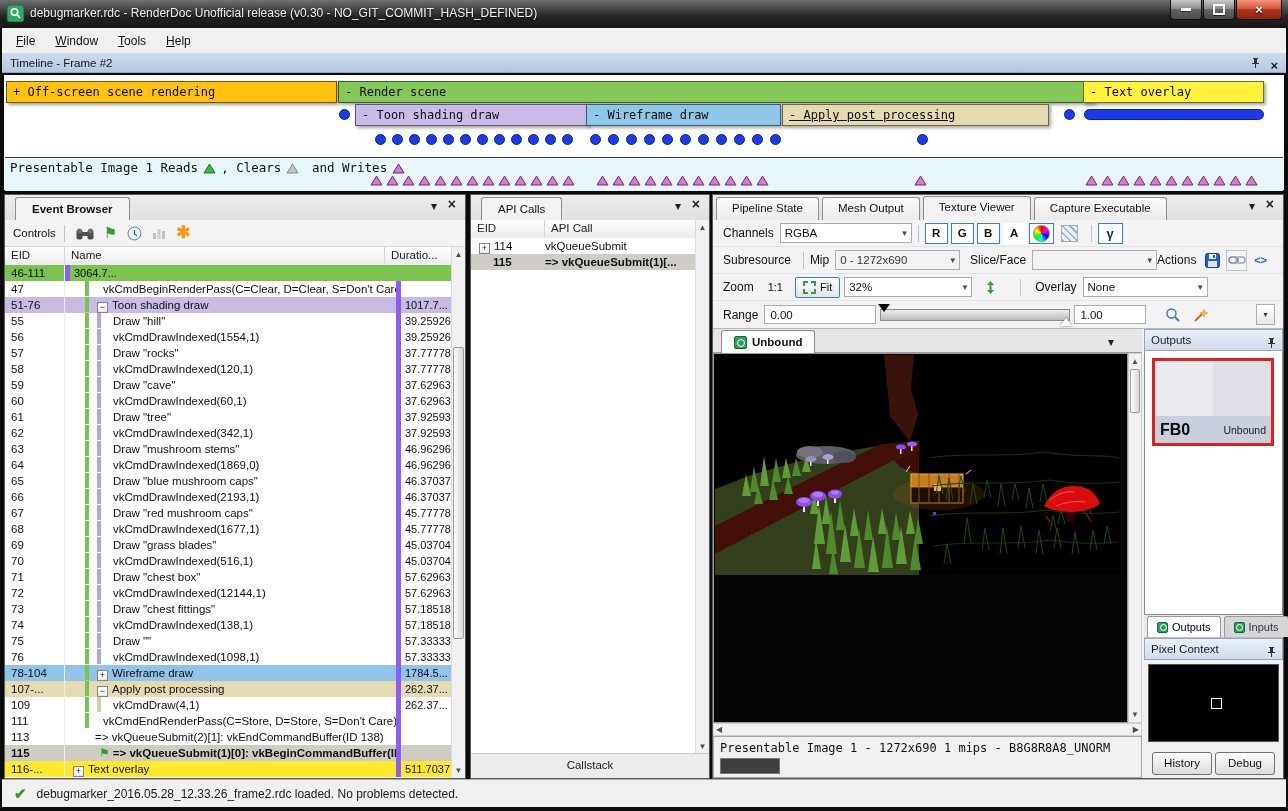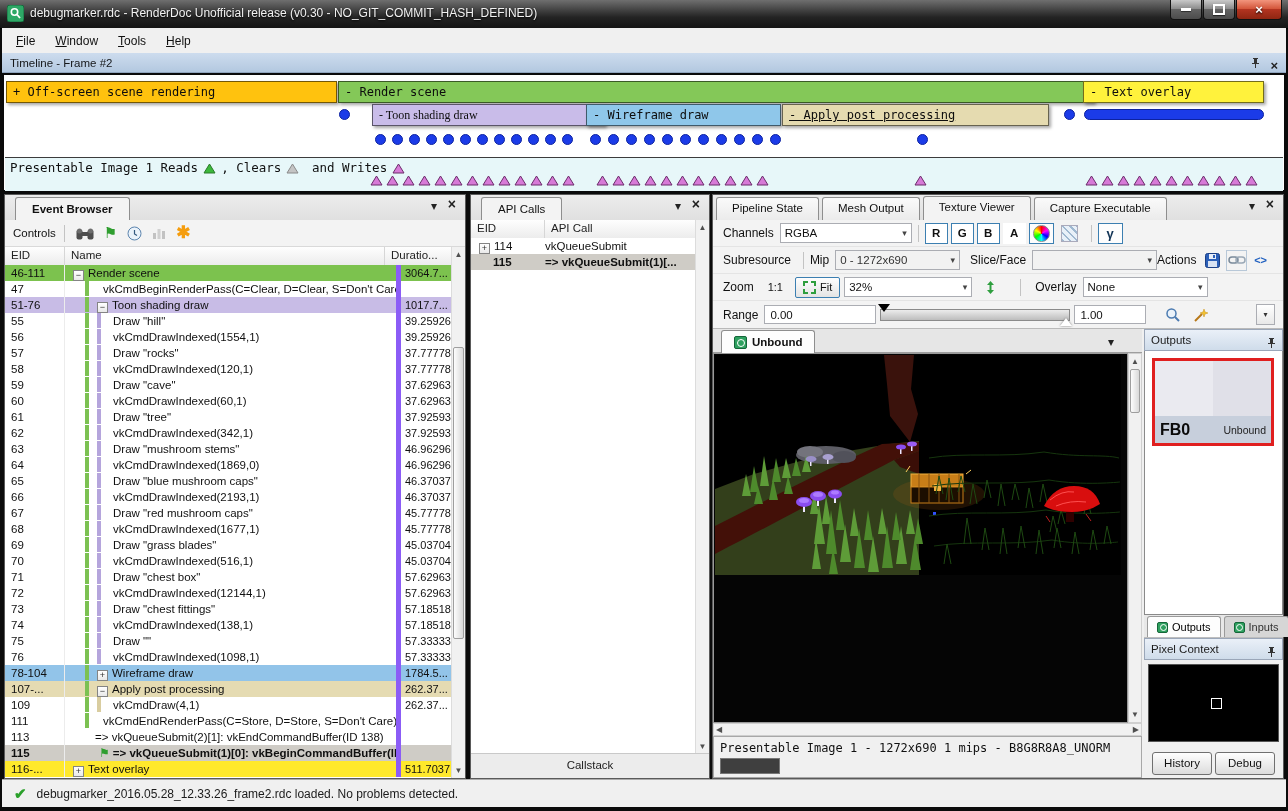--- a/index.html
+++ b/index.html
@@ -232,21 +232,21 @@
             </svg></span>
         <span> and Writes</span>
         <span class="tritag" id="leg-write-tri"><svg width="13" height="11" viewBox="0 0 13 11">
               <path d="M6.5 1 L12 10 L1 10 Z" fill="#d77ad7" stroke="#6b2d6b"></path>
             </svg></span>
       </div>
     </div>
   <div class="tlbar r1" style="left: 1px; width: 331px; background: rgb(255, 194, 14);">+ Off-screen scene rendering</div>
       <div class="tlbar r1" style="left: 333px; width: 756px; background: rgb(132, 200, 88);">- Render scene</div>
       <div class="tlbar r1" style="left: 1078px; width: 181px; background: rgb(255, 242, 60);">- Text overlay</div>
-      <div class="tlbar r2" style="left: 367px; width: 233px; background: rgb(201, 188, 233); font-family: Liberation Serif, serif;">- Toon shading draw</div>
+      <div class="tlbar r2" style="left: 350px; width: 233px; background: rgb(201, 188, 233);">- Toon shading draw</div>
       <div class="tlbar r2" style="left: 581px; width: 195px; background: rgb(143, 199, 234);">- Wireframe draw</div>
       <div class="tlbar r2" style="left: 777px; width: 267px; background: rgb(229, 219, 176); text-decoration: underline;">- Apply post processing</div>
       <div class="tldot r2dot" style="left: 334px; background: rgb(27, 59, 232);"></div>
       <div class="tldot r2dot" style="left: 1059px; background: rgb(27, 59, 232);"></div>
       <div class="tlpill" style="left: 1079px; width: 180px; background: rgb(27, 59, 232);"></div>
       <div class="tldot r3dot" style="left: 370px; background: rgb(27, 59, 232);"></div>
       <div class="tldot r3dot" style="left: 387px; background: rgb(27, 59, 232);"></div>
       <div class="tldot r3dot" style="left: 404px; background: rgb(27, 59, 232);"></div>
       <div class="tldot r3dot" style="left: 421px; background: rgb(27, 59, 232);"></div>
       <div class="tldot r3dot" style="left: 438px; background: rgb(27, 59, 232);"></div>
@@ -415,21 +415,20 @@
     <span class="ticon star">✱</span>
   </div>
   <div class="thead">
     <div style="width:60px">EID</div>
     <div style="flex:1">Name</div>
     <div style="width:66px;border-right:none">Duratio...</div>
   </div>
   <div id="eb-rows">
       <div class="eb-row" style="background: rgb(124, 194, 78);">
         <div class="eb-eid">46-111</div>
-        <div class="eb-name" style="padding-left: 8px;"><span class="exp">−</span><span class="ntext">Render scene</span></div>
         <div class="eb-dur">3064.7...</div>
       </div>
       <div class="eb-row">
         <div class="eb-eid">47</div>
         <div class="eb-name" style="padding-left: 38px;"><i class="guide" style="left: 20px; background: rgb(124, 193, 82);"></i><span class="ntext">vkCmdBeginRenderPass(C=Clear, D=Clear, S=Don't Care)</span></div>
         <div class="eb-dur"></div>
       </div>
       <div class="eb-row" style="background: rgb(200, 188, 230);">
         <div class="eb-eid">51-76</div>
         <div class="eb-name" style="padding-left: 32px;"><i class="guide" style="left: 20px; background: rgb(124, 193, 82);"></i><span class="exp">−</span><span class="ntext">Toon shading draw</span></div>

